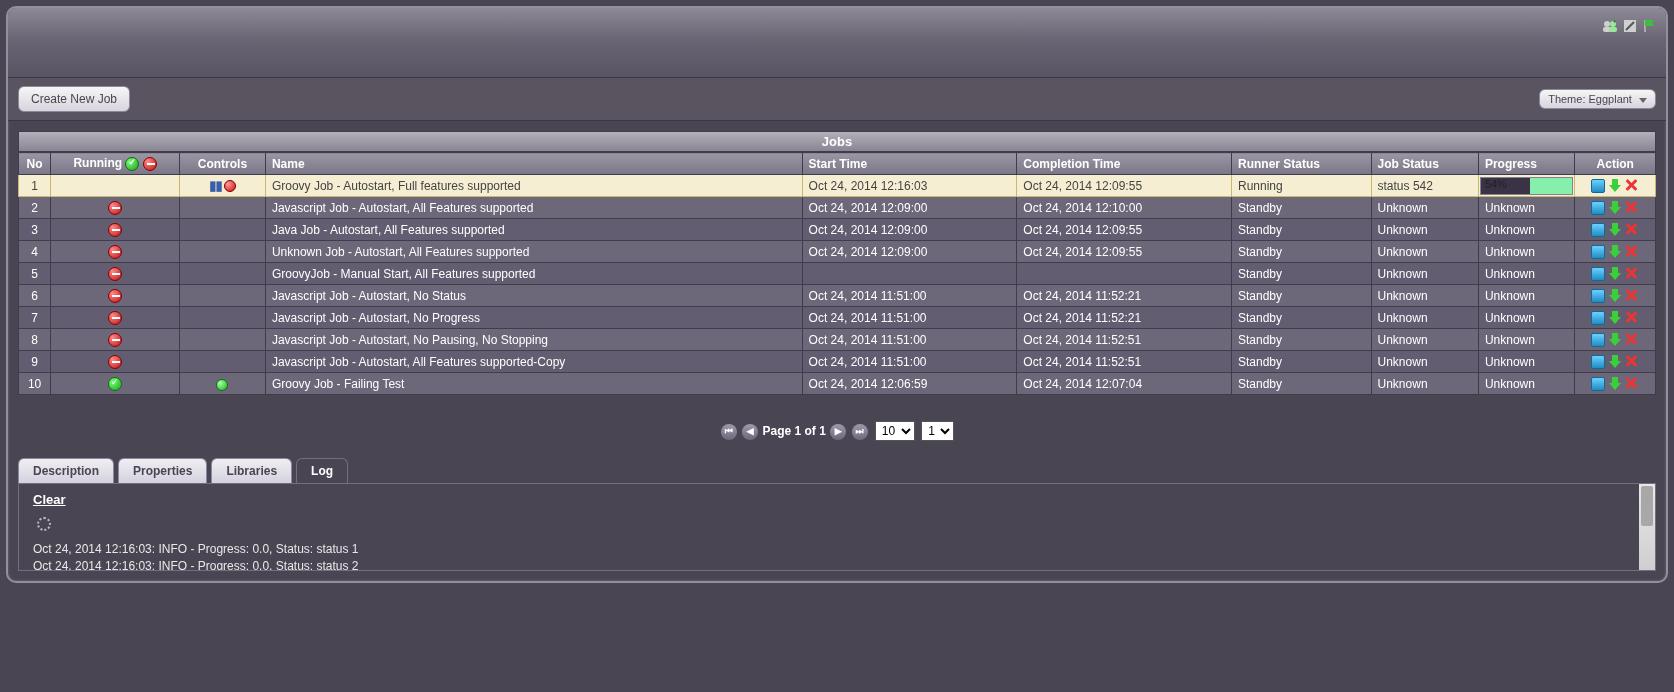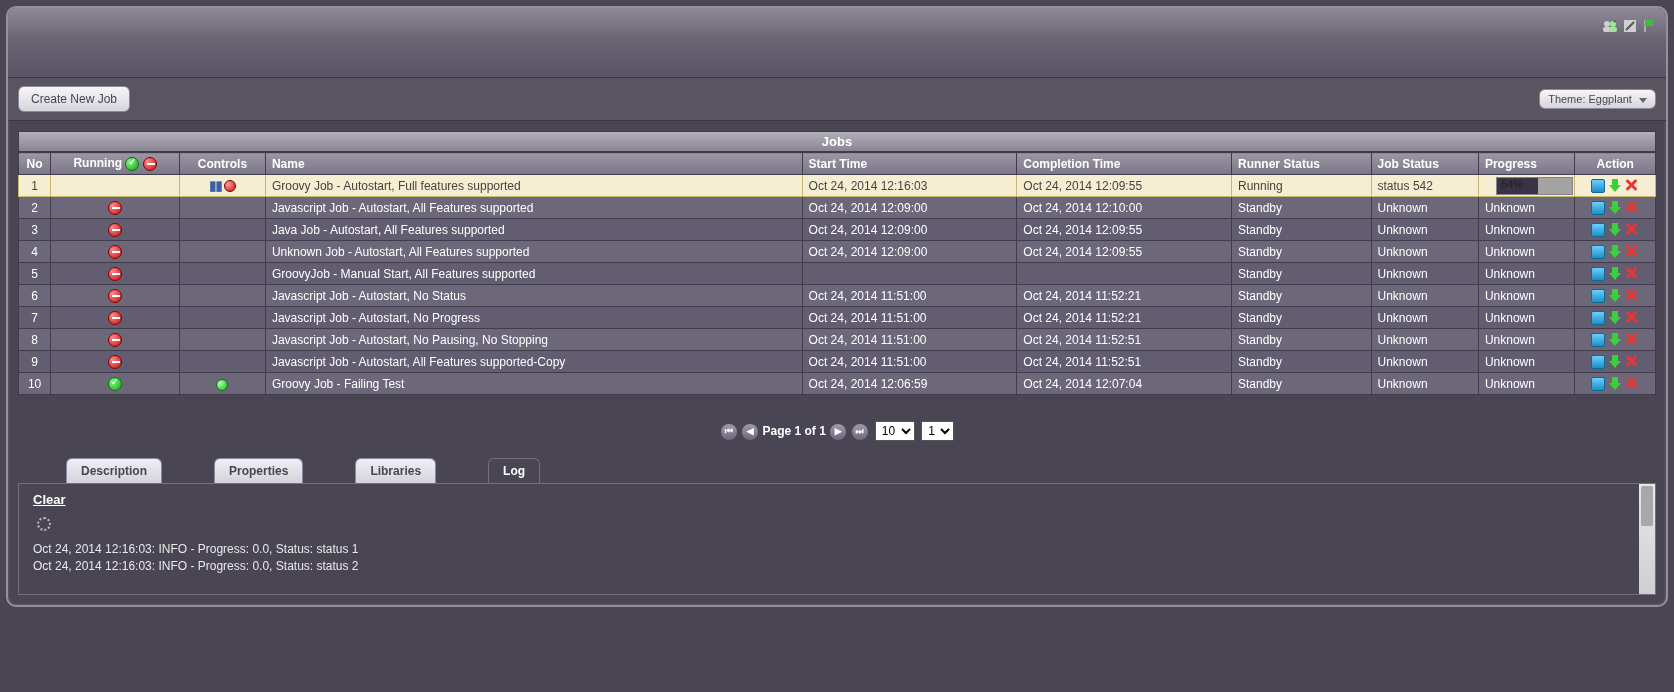--- a/index.html
+++ b/index.html
@@ -168,22 +168,22 @@
 .ai-del {
   width: 12px; height: 12px; position: relative;
 }
 .ai-del::before, .ai-del::after {
   content:""; position:absolute; left:5px; top:-1px; width:3px; height:14px; background:#e33; border-radius:1px;
 }
 .ai-del::before { transform: rotate(45deg); }
 .ai-del::after { transform: rotate(-45deg); }
 
 .progress-box {
-  position: relative; background: #a3a3a3;
-  height: 18px; border: 1px solid #88828f; margin-left: 16px;
+  position: relative; background: #86efac;
+  height: 18px; border: 1px solid #88828f;
 }
 .progress-fill {
   position: absolute; left:0; top:0; bottom:0;
   background: #393345;
 }
 .progress-text {
   position: absolute; left: 4px; top: 0; font-size: 11px; color: #222;
 }
 
 .pager {
@@ -213,33 +213,32 @@
   border: 1px solid #8c88a0;
   border-bottom: none;
   border-radius: 6px 6px 0 0;
   padding: 5px 14px;
   margin-right: 4px;
   cursor: pointer;
   font-size: 12px;
   font-weight: bold;
   position: relative;
   bottom: -1px;
-  margin-left: 48px;
 }
 .tab.active {
   background: #4a4552;
   color: #fff;
   border: 1px solid #746f80;
   border-bottom: 1px solid #4a4552;
 }
 .log-panel {
   margin: 0 10px 10px;
   border: 1px solid #746f80;
   background: #4a4552;
-  height: 112px;
+  height: 88px;
   position: relative;
   overflow: hidden;
 }
 .log-panel .clear-link {
   display: block;
   padding: 8px 14px;
   color: #fff;
   text-decoration: underline;
   font-size: 13px;
   font-weight: bold;

